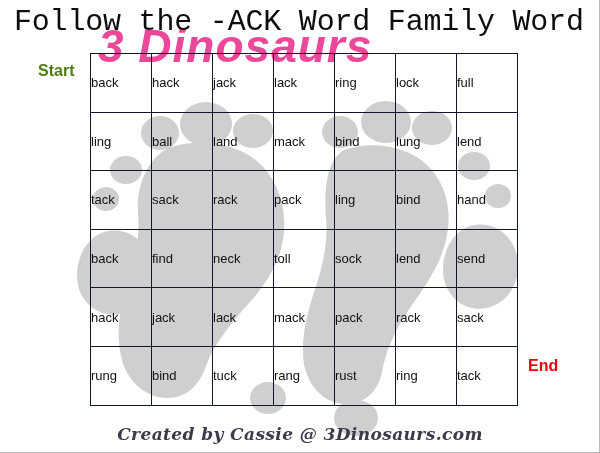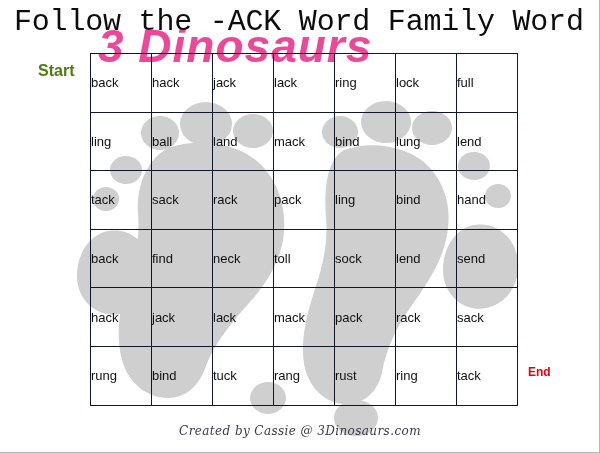--- a/index.html
+++ b/index.html
@@ -97,41 +97,41 @@
     font-size: 16px;
     font-weight: bold;
     color: #4d7c0f;
     font-family: "Liberation Sans", sans-serif;
     z-index: 6;
   }
   #end-label {
     position: absolute;
     left: 528px;
     top: 357px;
-    font-size: 12px;
+    font-size: 16px;
     font-weight: bold;
     color: #e8000d;
     font-family: "Liberation Sans", sans-serif;
     z-index: 6;
-    margin-top: 8px;
   }
 
   
   #footer {
     position: absolute;
     left: 0;
     top: 424px;
     width: 600px;
     text-align: center;
-    font-size: 12px;
+    font-size: 17px;
     color: #3a3a4a;
     font-family: "DejaVu Serif", serif;
     font-style: italic;
     letter-spacing: 0.4px;
     z-index: 6;
+    font-weight: bold;
   }
 </style>
 </head>
 <body>
 
 <div id="page">
 
   <div id="watermark">
     <div id="wm-text">3 Dinosaurs</div>
     <svg width="600" height="453" viewBox="0 0 600 453" style="position:absolute;left:0;top:0;">

